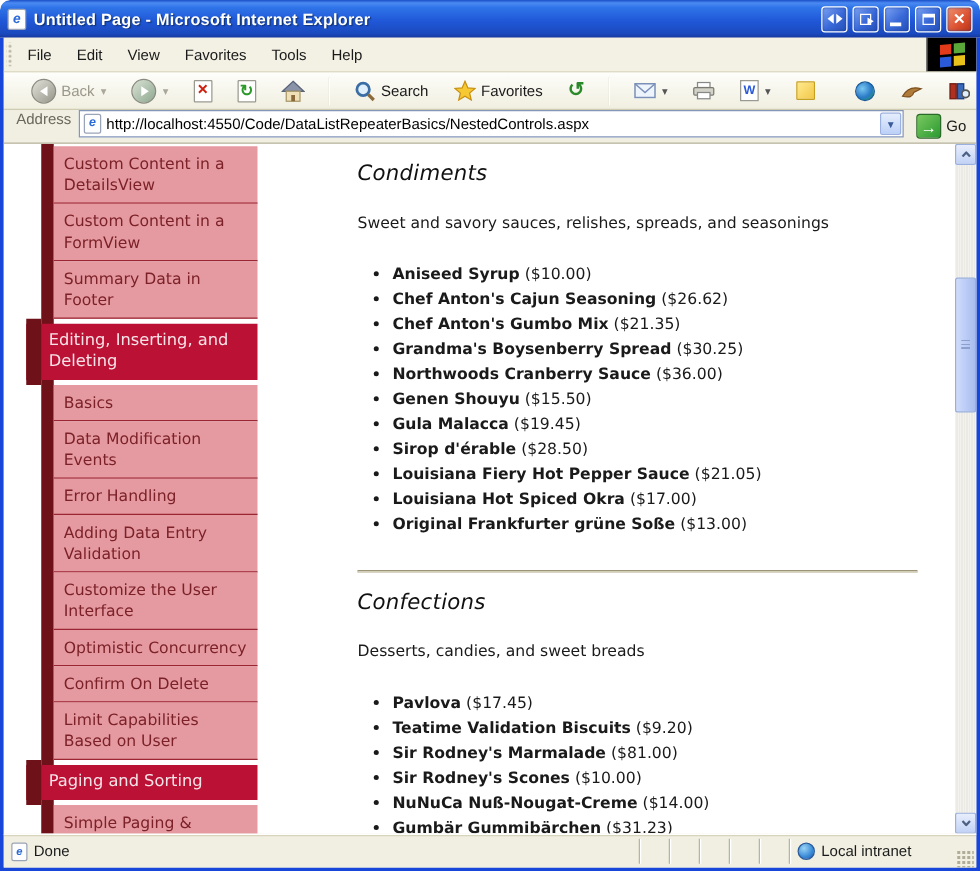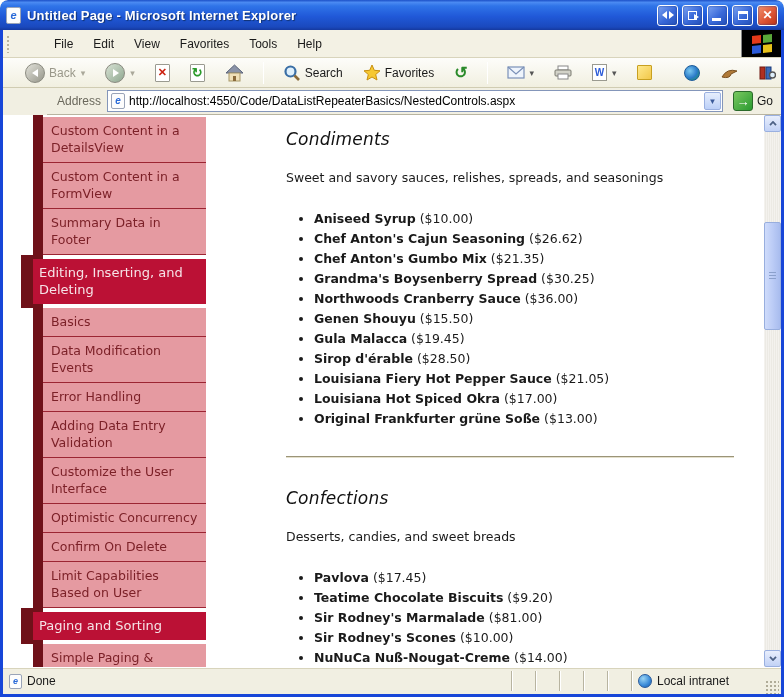--- a/index.html
+++ b/index.html
@@ -34,21 +34,21 @@
   .glyph-max { width:10px; height:9px; border:1px solid #fff; border-top:3px solid #fff; }
   .glyph-arrows { display:flex; gap:2px; align-items:center; }
   .tri-l { width:0; height:0; border-top:4px solid transparent; border-bottom:4px solid transparent; border-right:5px solid #fff; }
   .tri-r { width:0; height:0; border-top:4px solid transparent; border-bottom:4px solid transparent; border-left:5px solid #fff; }
   .glyph-popout { width:9px; height:9px; border:1px solid #fff; position:relative; }
   .glyph-popout::after { content:""; position:absolute; right:-3px; top:2px; width:0; height:0;
     border-top:3px solid transparent; border-bottom:3px solid transparent; border-left:5px solid #fff; }
 
   
   .menubar { position:absolute; left:3px; right:3px; top:30px; height:28px; z-index:4;
-    background:#f3f1e4; border-bottom:1px solid #d8d4bc; display:flex; align-items:stretch;gap:32px; }
+    background:#f3f1e4; border-bottom:1px solid #d8d4bc; display:flex; align-items:stretch; }
   .grip { width:5px; margin:4px 2px; background-image:radial-gradient(#b8b4a0 1px, transparent 1.2px);
     background-size:4px 4px; background-position:1px 1px; }
   .menu-items { display:flex; align-items:center; flex:1; }
   .menu-item { padding:4px 10px; font-size:12px; color:#1a1a1a; cursor:default; }
   .throbber { width:40px; background:#000; display:flex; align-items:center; justify-content:center;
     border-left:1px solid #888; }
   .flag { display:grid; grid-template-columns:9px 9px; grid-template-rows:8px 8px; gap:2px; transform:skewY(-6deg); }
   .flag i { display:block; }
   .flag .f1{background:#e33a1a;} .flag .f2{background:#5aa83a;} .flag .f3{background:#2a5ad8;} .flag .f4{background:#e8c21a;}
 
@@ -75,21 +75,21 @@
   .tsep { width:2px; height:22px; margin:0 3px; background:#c8c4ac; border-right:1px solid #fff; }
   .word-icon { width:15px; height:17px; background:#fff; border:1px solid #9a9a90; color:#2a5ad8;
     font-weight:bold; font-size:10px; display:flex; align-items:center; justify-content:center; }
   .note-icon { width:15px; height:15px; background:linear-gradient(135deg,#ffe98c,#f2c84a); border:1px solid #c8a020; border-radius:1px; }
   .globe-icon { width:16px; height:16px; border-radius:50%;
     background:radial-gradient(circle at 35% 35%, #7ac8f0 0%, #2a7ac8 55%, #1a9a4a 100%); border:1px solid #1a5a9a; }
   .matrix-icon { width:14px; height:14px; background-image:radial-gradient(#3a3a3a 1px, transparent 1.2px); background-size:3px 3px; }
 
   
   .addressbar { position:absolute; left:3px; right:3px; top:88px; height:27px; z-index:4;
-    background:#f1efe2; border-bottom:1px solid #b8b4a0; display:flex; align-items:center; padding:0 4px; gap:6px;margin-left:44px; }
+    background:#f1efe2; border-bottom:1px solid #b8b4a0; display:flex; padding:0 4px; gap:6px; }
   .addr-label { color:#6a685c; font-size:12px; padding-left:6px; }
   .addr-field { flex:1; height:22px; background:#fff; border:1px solid #8496ba; display:flex; align-items:center; padding:0 1px 0 3px; gap:4px; }
   .addr-text { flex:1; font-size:12px; color:#000; white-space:nowrap; overflow:hidden; font-family:"Liberation Sans",sans-serif; }
   .combo-btn { width:17px; height:18px; background:linear-gradient(180deg,#e6eefc,#bcd0f8); border:1px solid #9ab0e0;
     border-radius:2px; display:flex; align-items:center; justify-content:center; font-size:8px; color:#3a5a9a; }
   .go-btn { display:flex; align-items:center; gap:4px; padding:1px 4px; }
   .go-box { width:20px; height:20px; border-radius:3px; border:1px solid #2a6a2a;
     background:linear-gradient(135deg,#7ac860,#2a9a30); color:#fff; font-weight:bold;
     display:flex; align-items:center; justify-content:center; font-size:13px; }
   .go-label { font-size:12px; color:#1a1a1a; }
@@ -113,21 +113,21 @@
 
   
   .main { flex:1; font-family:"DejaVu Sans",sans-serif; color:#1a1a1a; padding:14px 28px 0 56px; overflow:hidden; }
   .section-title { font-size:17px; font-weight:400; color:#111; font-family:"DejaVu Sans",sans-serif; letter-spacing:.2px;font-style:italic; }
   .section-sub { font-size:12.5px; margin-top:21px; }
   .product-list { margin:24px 0 0 28px; list-style:disc; }
   .product-list li { font-size:12.5px; line-height:20px; }
   .product-name { font-weight:bold; }
   .product-price { margin-left:4px; }
   .section-divider { height:2px; margin:27px 2px 0 0; background:#9b9478; border-bottom:1px solid #e4e0cc; }
-  .section-block.later { margin-top:30px; }
+  .section-block.later { margin-top:14px; }
 
   
   .scrollbar { width:17px; flex:none; background:#f2f1ec; display:flex; flex-direction:column; }
   .sb-btn { height:17px; flex:none; background:linear-gradient(180deg,#e8eefc,#c2d2f6); border:1px solid #9ab0e0;
     border-radius:2px; display:flex; align-items:center; justify-content:center; }
   .sb-track { flex:1; position:relative;
     background:repeating-linear-gradient(90deg,#f4f2ee 0 1px,#eceae4 1px 2px); }
   .sb-thumb { position:absolute; left:0; width:17px; top:90px; height:108px; border-radius:2px;
     background:linear-gradient(90deg,#cfdcfb,#bcccf6 50%,#a8bcee); border:1px solid #98aede;
     display:flex; align-items:center; justify-content:center; }
@@ -356,21 +356,21 @@
             <li><b class="product-name">Louisiana Hot Spiced Okra</b><span class="product-price">($17.00)</span></li>
             <li><b class="product-name">Original Frankfurter grüne Soße</b><span class="product-price">($13.00)</span></li>
           </ul>
         </div>
         <div class="section-divider"></div>
         <div class="section-block later">
           <div class="section-title">Confections</div>
           <div class="section-sub">Desserts, candies, and sweet breads</div>
           <ul class="product-list">
             <li><b class="product-name">Pavlova</b><span class="product-price">($17.45)</span></li>
-            <li><b class="product-name">Teatime Chocolate Biscuits</b><span class="product-price">($9.20)</span></li>
+            <li><b class="product-name">Teatime Validation Biscuits</b><span class="product-price">($9.20)</span></li>
             <li><b class="product-name">Sir Rodney's Marmalade</b><span class="product-price">($81.00)</span></li>
             <li><b class="product-name">Sir Rodney's Scones</b><span class="product-price">($10.00)</span></li>
             <li><b class="product-name">NuNuCa Nuß-Nougat-Creme</b><span class="product-price">($14.00)</span></li>
             <li><b class="product-name">Gumbär Gummibärchen</b><span class="product-price">($31.23)</span></li>
           </ul>
         </div>
       </div>
 
     <div class="scrollbar">
       <div class="sb-btn">

